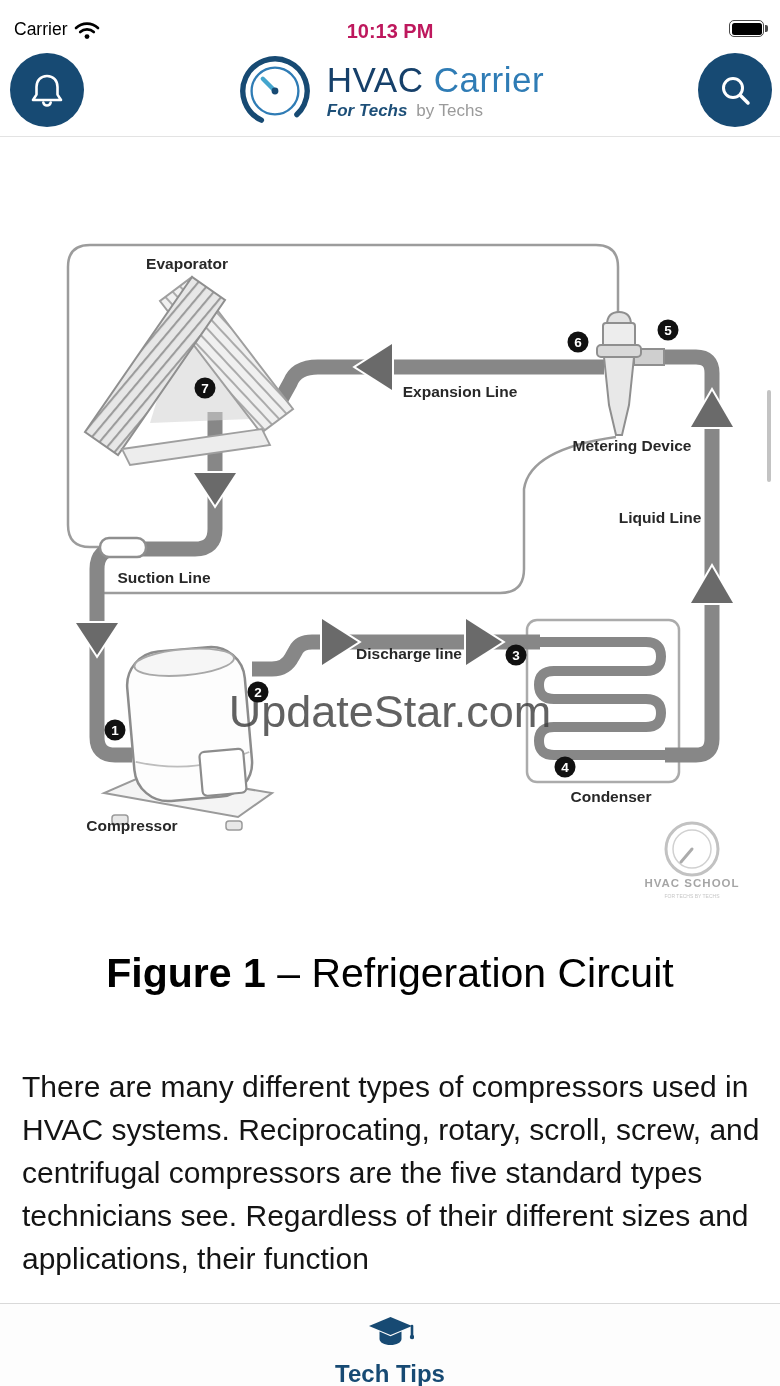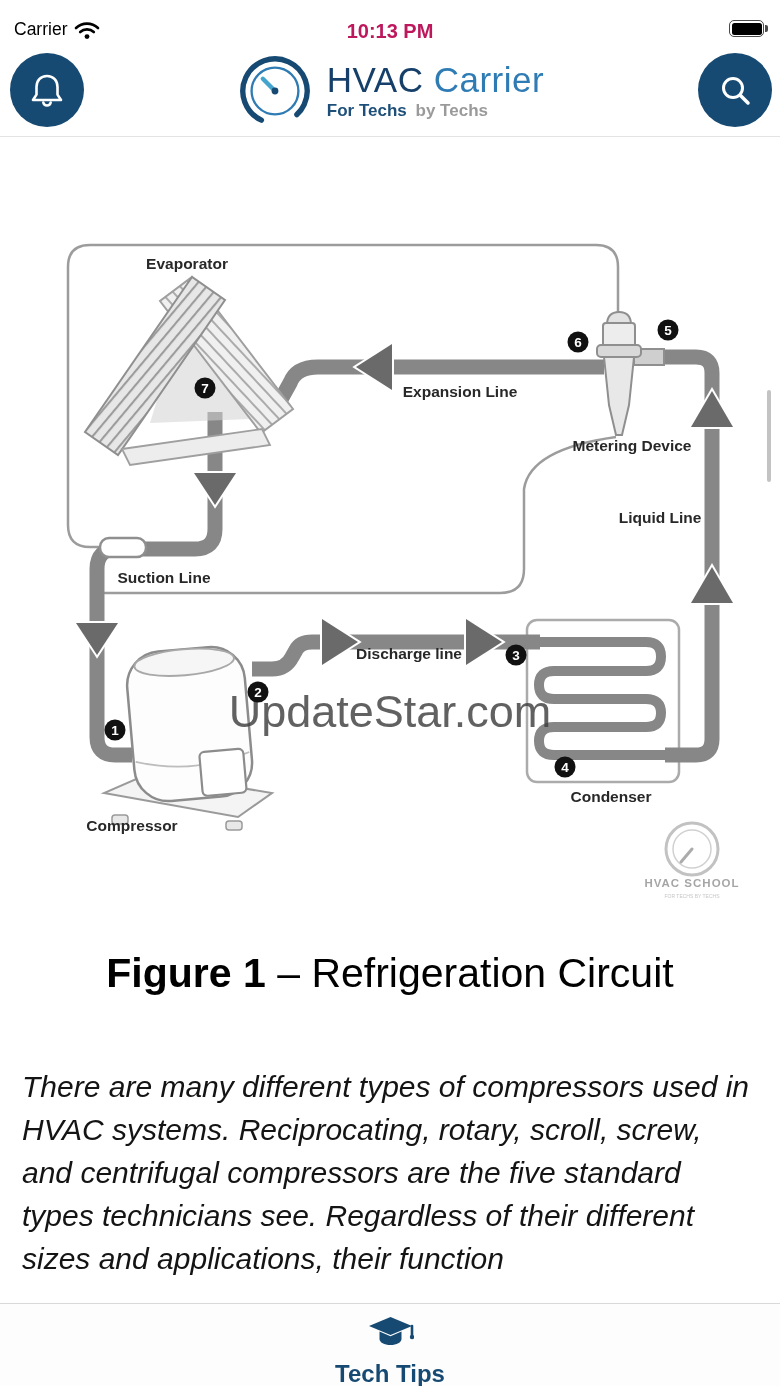--- a/index.html
+++ b/index.html
@@ -20,36 +20,36 @@
   
   .header { position:absolute; top:36px; left:0; right:0; height:89px; border-bottom:1px solid #e3e3e3; background:#fff; }
   .circle-btn { position:absolute; top:5px; width:74px; height:74px; border-radius:50%; background:#174a73; border:none; display:flex; align-items:center; justify-content:center; cursor:pointer; }
   .circle-btn.left { left:10px; }
   .circle-btn.right { right:8px; }
   .logo { position:absolute; left:0; right:0; top:1px; height:84px; display:flex; align-items:center; justify-content:center; gap:13px; }
   .logo-line1 { font-size:35px; line-height:38px; letter-spacing:.5px; }
   .logo-line1 .hvac { font-weight:400; color:#16406a; }
   .logo-line1 .school { font-weight:400; color:#2f7cb5; }
   .logo-line2 { font-size:17px; margin-top:2px; }
-  .logo-line2 .ft { font-weight:700; color:#1d4f78; }
-  .logo-line2 .bt { font-weight:700; color:#9a9a9a; margin-left:4px; }
+  .logo-line2 .ft { font-weight:700; color:#1d4f78;font-style:italic; }
+  .logo-line2 .bt { font-weight:400; color:#9a9a9a; margin-left:4px; }
 
   
   .diagram { position:absolute; top:225px; left:0; width:780px; height:665px; }
   .diagram text.dlabel { font-weight:700; font-size:15.5px; fill:#282828; }
   .diagram text.badge-num { font-weight:700; font-size:13.5px; fill:#fff; text-anchor:middle; }
   .pipe { fill:none; stroke:#878787; stroke-width:15; stroke-linejoin:round; }
   .pipe-thin { fill:none; stroke:#878787; stroke-width:10; stroke-linejoin:round; }
   .capline { fill:none; stroke:#9c9c9c; stroke-width:2.5; }
   .arrow { fill:#6a6a6a; stroke:#fff; stroke-width:4; paint-order:stroke; }
 
   
   .figure-caption { position:absolute; top:938px; left:0; right:0; text-align:center; font-size:41px; color:#000; }
   .figure-caption b { font-weight:700; }
-  .article { position:absolute; top:1053px; left:22px; width:738px; height:238px; overflow:hidden;font-style:italic; }
+  .article { position:absolute; top:1053px; left:22px; width:738px; height:238px; overflow:hidden; }
   .article p { font-size:30px; line-height:43px; color:#141414; }
 
   
   .scrollbar { position:absolute; right:9px; top:378px; width:4px; height:92px; background:#c3c3c3; border-radius:2px; }
 
   
   .tab-bar { position:absolute; left:0; right:0; bottom:0; height:95px; background:#fdfdfd; border-top:1px solid #d9d9d9; display:flex;flex-direction:column; }
   .tab { flex:1; display:flex; flex-direction:column; align-items:center; justify-content:flex-start; padding-top:9px; gap:5px; cursor:pointer; background:none; border:none; }
   .tab .tab-label { font-size:24px; color:#98989d; font-weight:400; }
   .tab.active .tab-label { color:#174a73; font-weight:700; }

